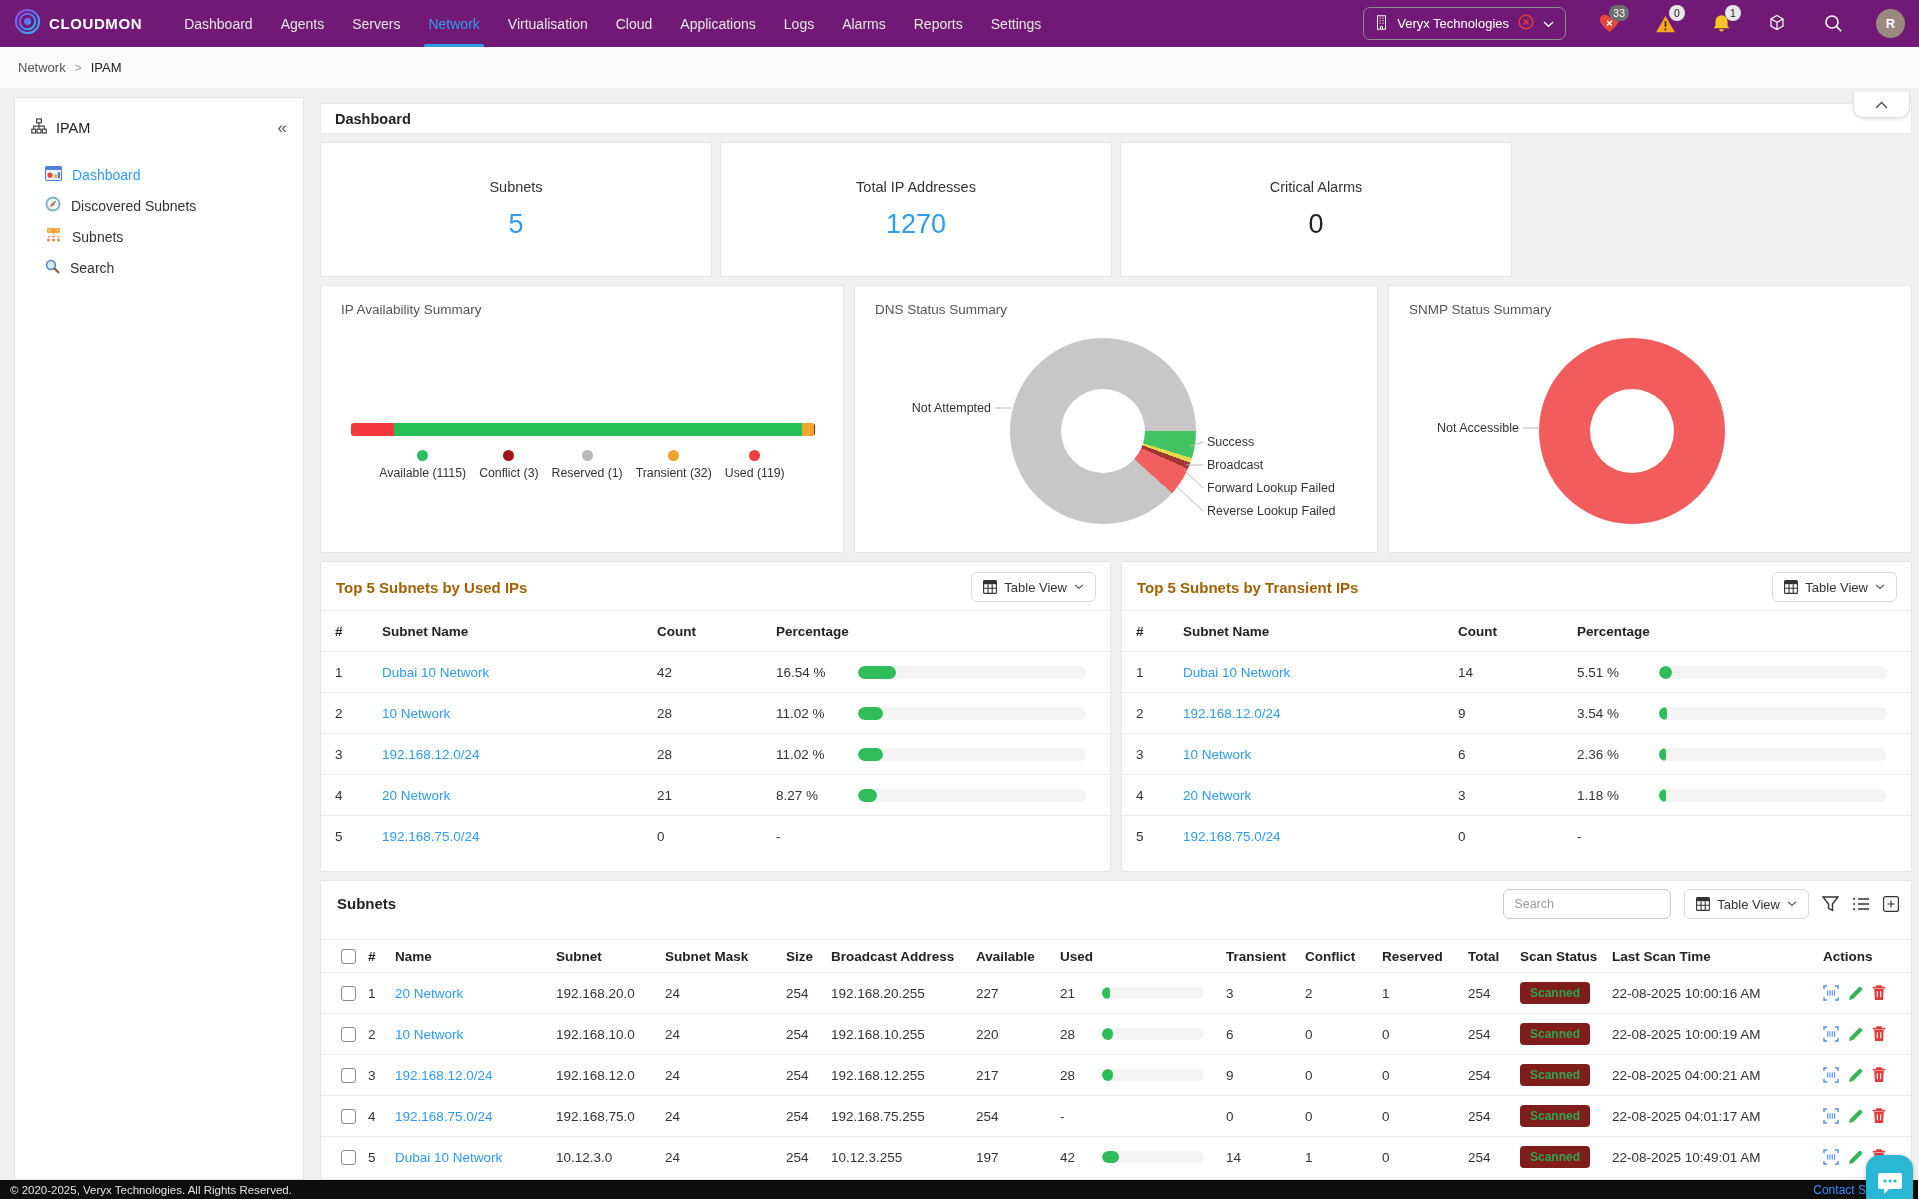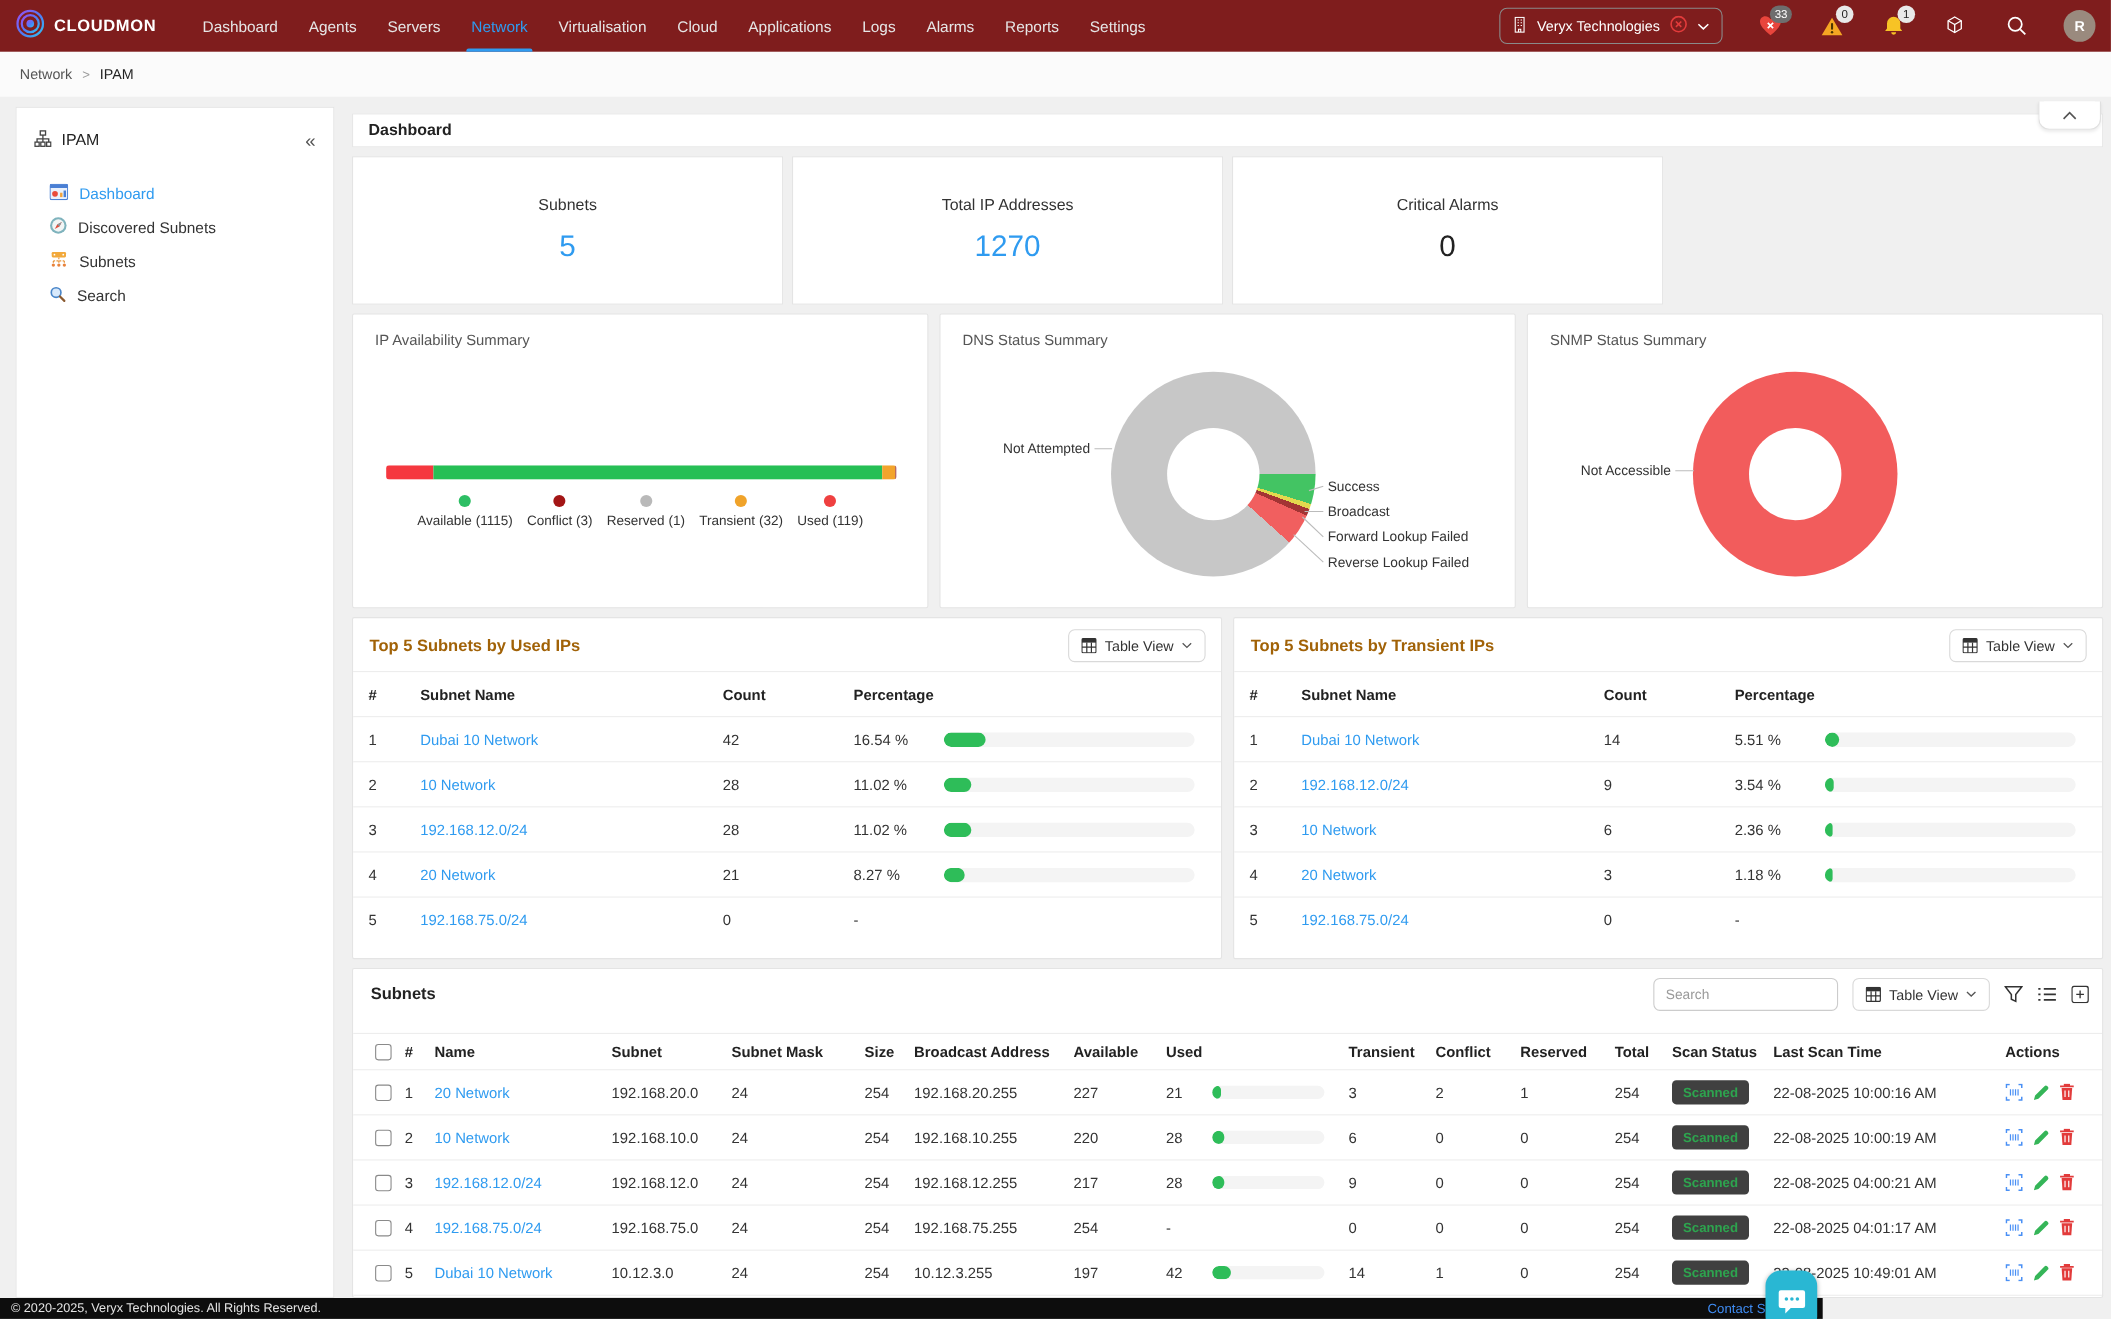--- a/index.html
+++ b/index.html
@@ -1,20 +1,20 @@
 <!DOCTYPE html>
 <html><head>
 <meta charset="utf-8">
 <style>
   * { margin:0; padding:0; box-sizing:border-box; }
   html,body { width:1919px; height:1199px; overflow:hidden; background:#f0f0f0;
               font-family:"Liberation Sans", sans-serif; }
 
   
-  .navbar { position:absolute; left:0; top:0; width:1919px; height:47px; background:#7f1d1d;
+  .navbar { position:absolute; left:0; top:0; width:1919px; height:47px; background:#701a75;
             display:flex; align-items:center; padding:0 14px; z-index:50; }
   .logo-wrap { display:flex; align-items:center; gap:8px; margin-right:28px; }
   .brand { color:#fff; font-weight:bold; font-size:15px; letter-spacing:.6px; }
   .nav-items { display:flex; align-items:stretch; height:47px; }
   .nav-item { position:relative; display:flex; align-items:center; padding:0 14px;
               color:#e6e6e6; font-size:14px; cursor:pointer; }
   .nav-item.active { color:#2f9bf0; }
   .nav-item.active::after { content:''; position:absolute; left:10px; right:10px; bottom:0;
               height:3px; background:#2f9bf0; border-radius:2px 2px 0 0; }
   .nav-right { margin-left:auto; display:flex; align-items:center; gap:30px; }
@@ -114,27 +114,27 @@
   .sn-viewbtn { position:static; }
   .tool-ico { cursor:pointer; display:flex; align-items:center; }
   .sn-row { display:grid;
     grid-template-columns:27px 27px 161px 109px 121px 45px 145px 84px 42px 124px 79px 77px 86px 52px 92px 211px 1fr;
     padding-left:20px; height:41px; align-items:center; border-bottom:1px solid #ededed;
     font-size:13.5px; color:#333; }
   .sn-row.hdr { border-top:1px solid #ededed; font-weight:bold; color:#222; height:34px; margin-top:58px; }
   .cbx { width:15px; height:15px; border:1.5px solid #8a8a8a; border-radius:3px; background:#fff;
          cursor:pointer; }
   .sn-track { width:102px; height:12px; background:#f4f4f4; border-radius:6px; overflow:hidden; }
-  .scan-badge { display:inline-block; padding:4px 10px; border-radius:4px; background:#404040;
+  .scan-badge { display:inline-block; padding:4px 10px; border-radius:4px; background:#7f1d1d;
                 color:#2da44e; font-size:12px; font-weight:bold; }
   .actions { display:flex; gap:9px; align-items:center; }
   .act { cursor:pointer; display:flex; }
 
   
-  .footer { position:absolute; left:0; top:1180px; width:1657px; height:19px; background:#0d0d0d;
+  .footer { position:absolute; left:0; top:1180px; width:1918px; height:19px; background:#0d0d0d;
             display:flex; align-items:center; padding:0 10px; z-index:60; }
   .foot-copy { color:#e3e3e3; font-size:11.5px; }
   .foot-contact { position:absolute; right:18px; color:#3f8cf3; font-size:12px; cursor:pointer; }
   .chat-fab { position:absolute; right:5px; bottom:-12px; width:47px; height:56px; border-radius:14px;
               background:#29b7d3; z-index:70; display:flex; align-items:center; justify-content:center;
               cursor:pointer; box-shadow:0 1px 4px rgba(0,0,0,.25); }
 </style>
 </head>
 <body>
 

